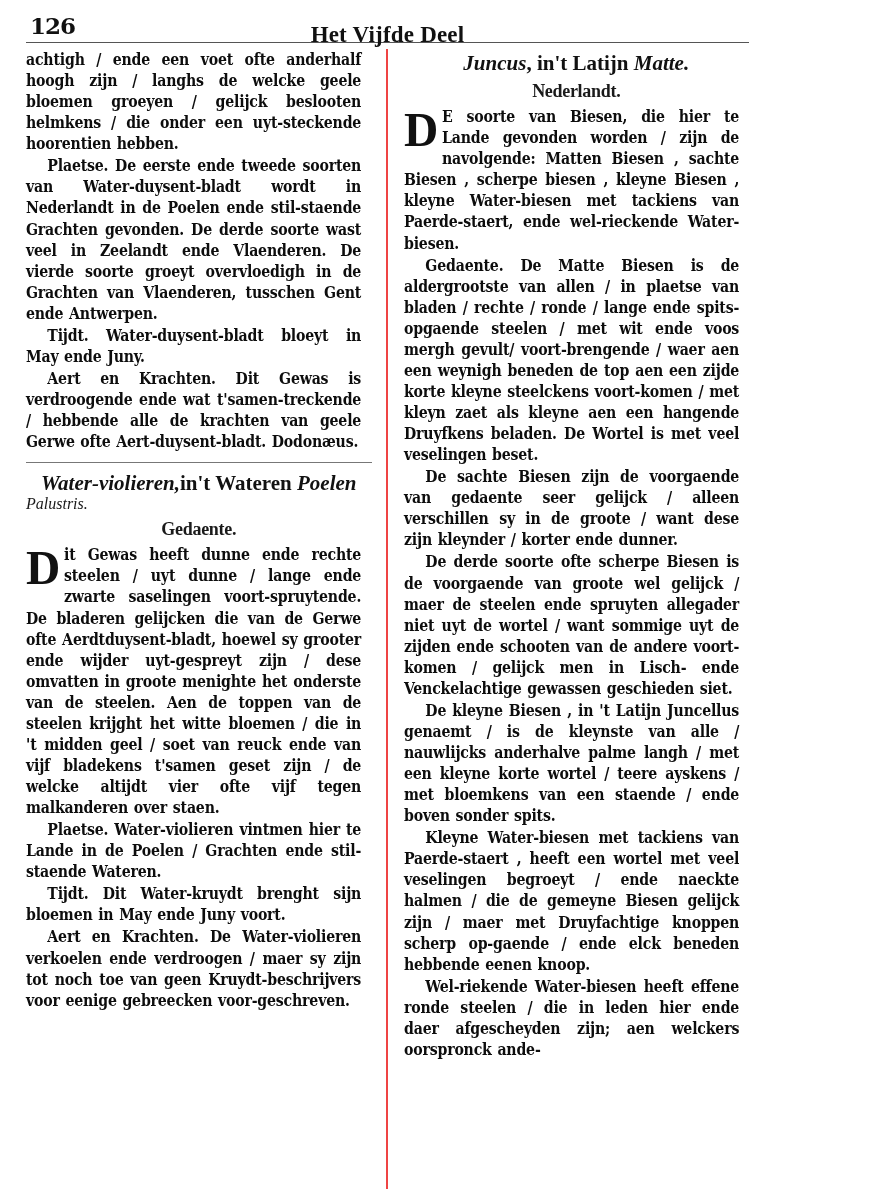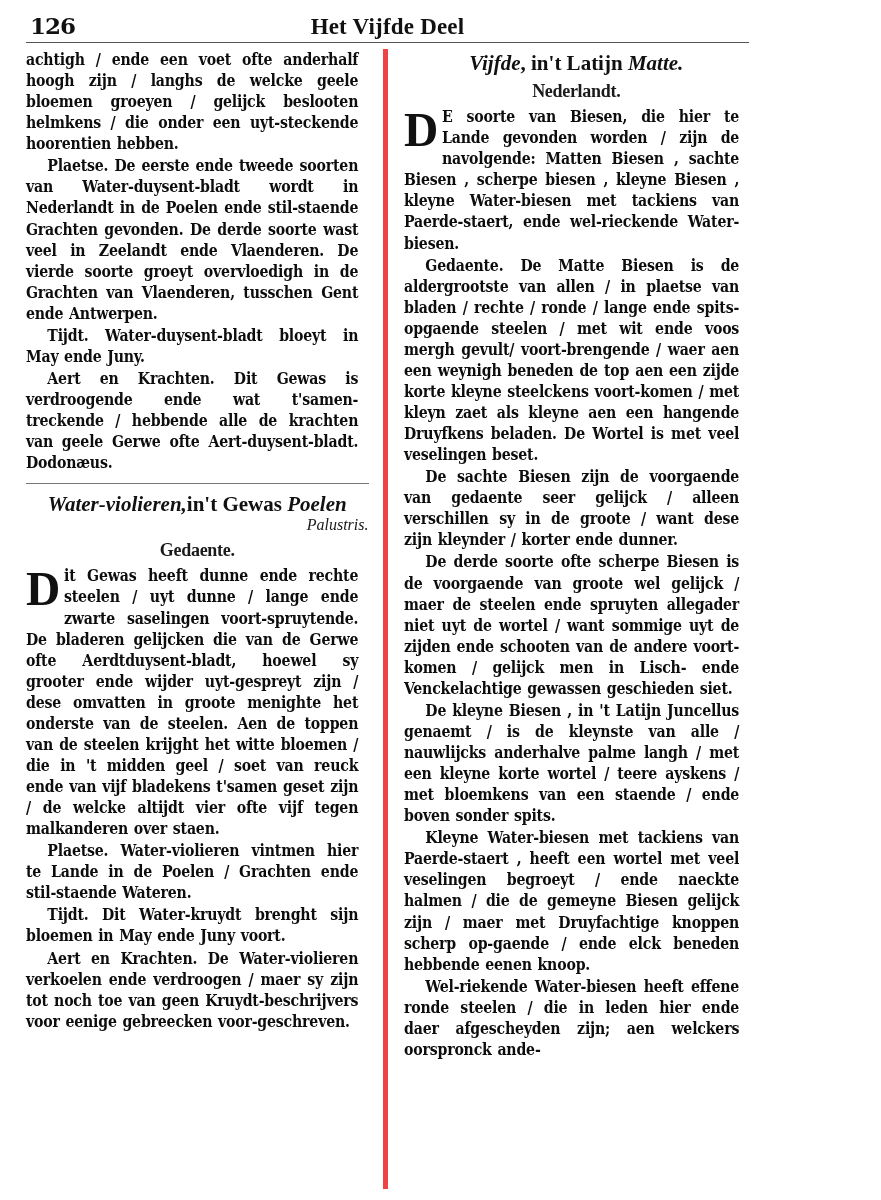--- a/index.html
+++ b/index.html
@@ -34,41 +34,41 @@
     font-family: "DejaVu Serif", serif;
     font-size: 23px;
     font-weight: bold;
     letter-spacing: -1px;
     color: #111;
   }
   .running-title {
     position: absolute;
     left: 0;
     right: 0;
-    top: 4px;
+    top: 12px;
     text-align: center;
     font-family: "Liberation Serif", serif;
     font-size: 23px;
     font-weight: bold;
     letter-spacing: 0.2px;
     color: #111;
   }
   
   .columns {
     display: flex;
     height: 1140px;
     border-top: 1px solid #555;
     padding-top: 6px;
   }
   .col {
     width: 50%;
     box-sizing: border-box;
     position: relative;
   }
-  .col.left  { padding-right: 14px; border-right: 5px solid #ef4444; }
+  .col.left  { padding-right: 14px; border-right: 2px solid #ef4444; }
   .col.right { padding-left: 16px; }
 
   
   .bl {
     font-family: "DejaVu Serif", serif;
     font-size: 16.2px;
     line-height: 1.30;
     text-align: justify;
     text-align-last: left;
     font-weight: bold;
@@ -101,21 +101,21 @@
     font-style: normal;
     margin-top: 24px;
   }
   .plant-head .latin {
     font-style: italic;
   }
   .plant-sub {
     font-family: "Liberation Serif", serif;
     font-size: 16px;
     font-style: italic;
-    text-align: right;
+    text-align: left;
     margin: 0 0 2px 0;
   }
   .subhead {
     font-family: "DejaVu Serif", serif;
     font-size: 18px;
     font-weight: bold;
     text-align: center;
     margin: 6px 0 4px 0;
     letter-spacing: -0.3px;
   }
@@ -159,40 +159,40 @@
 
       <p class="bl indent"><span>Plaetse.</span> <span>De eerste ende tweede soorten van Water-duysent-bladt wordt in Nederlandt in de Poelen ende stil-staende Grachten gevonden. De derde soorte wast veel in Zeelandt ende Vlaenderen. De vierde soorte groeyt overvloedigh in de Grachten van Vlaenderen, tusschen Gent ende Antwerpen.</span></p>
 
       <p class="bl indent"><span>Tijdt.</span> <span>Water-duysent-bladt bloeyt in May ende Juny.</span></p>
 
       <p class="bl indent"><span>Aert en Krachten.</span> <span>Dit Gewas is verdroogende ende wat t'samen-treckende / hebbende alle de krachten van geele Gerwe ofte Aert-duysent-bladt. Dodonæus.</span></p>
 
       <div class="head-rule"></div>
 
       <div class="plant-head">
-        <span class="latin">Water-violieren,</span><span class="nonital">in't Gewas</span> <span class="latin">Poelen</span>
+        <span class="latin">Water-violieren,</span><span class="nonital">in't Wateren</span> <span class="latin">Poelen</span>
       </div>
       <div class="plant-sub">Palustris.</div>
 
       <div class="subhead rom-sub">Gedaente.</div>
 
       <p class="bl dropcap-par"><span class="dropcap">D</span><span>it Gewas heeft dunne ende rechte steelen / uyt dunne / lange ende zwarte saselingen voort-spruytende. De bladeren gelijcken die van de Gerwe ofte Aerdtduysent-bladt, hoewel sy grooter ende wijder uyt-gespreyt zijn / dese omvatten in groote menighte het onderste van de steelen. Aen de toppen van de steelen krijght het witte bloemen / die in 't midden geel / soet van reuck ende van vijf bladekens t'samen geset zijn / de welcke altijdt vier ofte vijf tegen malkanderen over staen.</span></p>
 
       <p class="bl indent"><span>Plaetse.</span> <span>Water-violieren vintmen hier te Lande in de Poelen / Grachten ende stil-staende Wateren.</span></p>
 
       <p class="bl indent"><span>Tijdt.</span> <span>Dit Water-kruydt brenght sijn bloemen in May ende Juny voort.</span></p>
 
       <p class="bl indent"><span>Aert en Krachten.</span> <span>De Water-violieren verkoelen ende verdroogen / maer sy zijn tot noch toe van geen Kruydt-beschrijvers voor eenige gebreecken voor-geschreven.</span></p>
 
     </div>
 
     <div class="col right">
 
       <div class="plant-head">
-        <span class="latin">Vijfde</span><span class="nonital">, in't Latijn</span> <span class="latin">Matte.</span>
+        <span class="latin">Juncus</span><span class="nonital">, in't Latijn</span> <span class="latin">Matte.</span>
       </div>
 
       <div class="subhead rom-sub">Nederlandt.</div>
 
       <p class="bl dropcap-par"><span class="dropcap">D</span><span>E soorte van Biesen, die hier te Lande gevonden worden / zijn de navolgende: Matten Biesen , sachte Biesen , scherpe biesen , kleyne Biesen , kleyne Water-biesen met tackiens van Paerde-staert, ende wel-rieckende Water-biesen.</span></p>
 
       <p class="bl indent"><span>Gedaente.</span> <span>De Matte Biesen is de aldergrootste van allen / in plaetse van bladen / rechte / ronde / lange ende spits-opgaende steelen / met wit ende voos mergh gevult/ voort-brengende / waer aen een weynigh beneden de top aen een zijde korte kleyne steelckens voort-komen / met kleyn zaet als kleyne aen een hangende Druyfkens beladen. De Wortel is met veel veselingen beset.</span></p>
 
       <p class="bl indent">De sachte Biesen zijn de voorgaende van gedaente seer gelijck / alleen verschillen sy in de groote / want dese zijn kleynder / korter ende dunner.</p>
 

